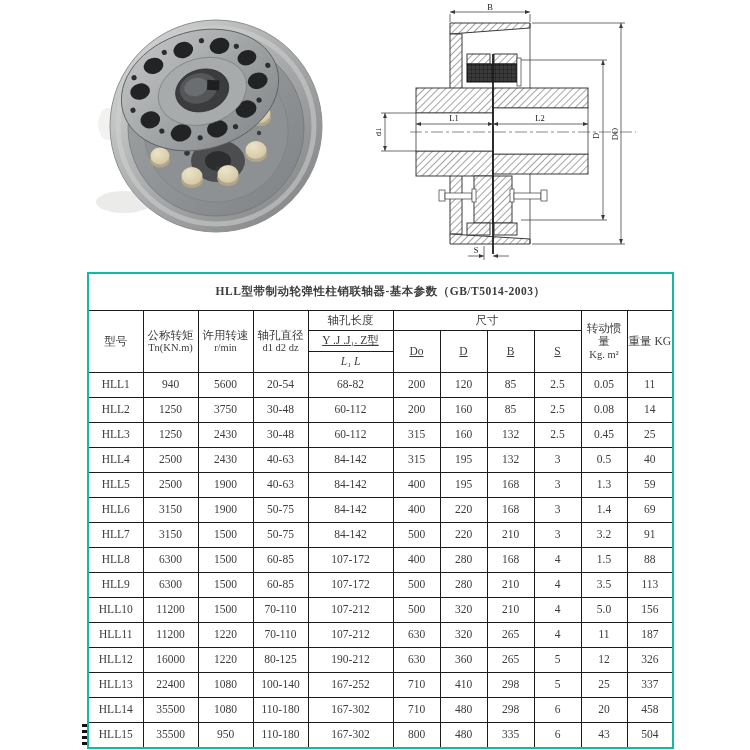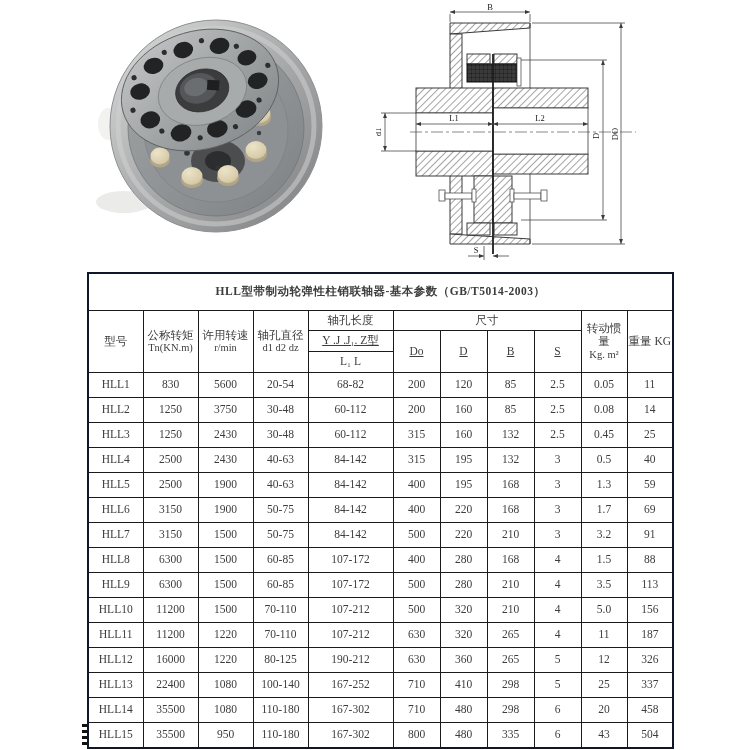--- a/index.html
+++ b/index.html
@@ -6,27 +6,27 @@
   .page{position:relative;width:750px;height:750px;background:#ffffff;overflow:hidden;
         font-family:"Liberation Serif","DejaVu Serif",serif;color:#3c3c3c;}
 
   
   .photo-wrap{position:absolute;left:88px;top:4px;width:262px;height:242px;}
   .drawing-wrap{position:absolute;left:376px;top:2px;width:372px;height:262px;}
   .photo-wrap svg,.drawing-wrap svg{display:block;width:100%;height:100%;}
 
   
   .table-wrap{position:absolute;left:87px;top:272px;width:588px;}
-  table.spec{border-collapse:collapse;table-layout:fixed;width:585px;border:2px solid #0f172a;padding-left:40px;}
+  table.spec{border-collapse:collapse;table-layout:fixed;width:585px;border:2px solid #14b8a6;padding-left:40px;}
   table.spec td{border:1px solid #1b1b1b;text-align:center;vertical-align:middle;
                 padding:0 1px;overflow:hidden;font-size:11.5px;color:#3c3c3c;line-height:1.15;}
   td.title-cell{height:36px;font-size:17px;font-weight:bold;color:#141414;letter-spacing:.5px;}
   tr.hr1 td{height:19px;}
   tr.hr2 td{height:20px;text-decoration:underline;}
-  tr.hr3 td{height:20px;}
+  tr.hr3 td{height:20px;font-style:italic;}
   thead td{font-size:11px;}
   thead .sub{font-size:10.5px;}
   tbody td{height:24px;}
   td.glitch{color:#5d5d5d;border-left:1px dashed #a8a8a8;border-bottom:1px dashed #a8a8a8;}
   
   .glitch-mark{position:absolute;left:82px;top:724px;width:5px;height:24px;
      background:repeating-linear-gradient(to bottom,#111 0 3px,transparent 3px 6px);}
 </style>
 </head>
 <body>
@@ -270,21 +270,21 @@
           <td rowspan="2">B</td>
           <td rowspan="2">S</td>
         </tr>
         <tr class="hr3">
           <td class="sub">L₁ L</td>
         </tr>
       </thead>
       <tbody>
           <tr>
             <td>HLL1</td>
-            <td>830</td>
+            <td>940</td>
             <td>5600</td>
             <td>20-54</td>
             <td>68-82</td>
             <td>200</td>
             <td>120</td>
             <td>85</td>
             <td>2.5</td>
             <td>0.05</td>
             <td>11</td>
           </tr>
@@ -343,21 +343,21 @@
           <tr>
             <td>HLL6</td>
             <td>3150</td>
             <td>1900</td>
             <td>50-75</td>
             <td>84-142</td>
             <td>400</td>
             <td>220</td>
             <td>168</td>
             <td>3</td>
-            <td>1.7</td>
+            <td>1.4</td>
             <td>69</td>
           </tr>
           <tr>
             <td>HLL7</td>
             <td>3150</td>
             <td>1500</td>
             <td>50-75</td>
             <td>84-142</td>
             <td>500</td>
             <td>220</td>

